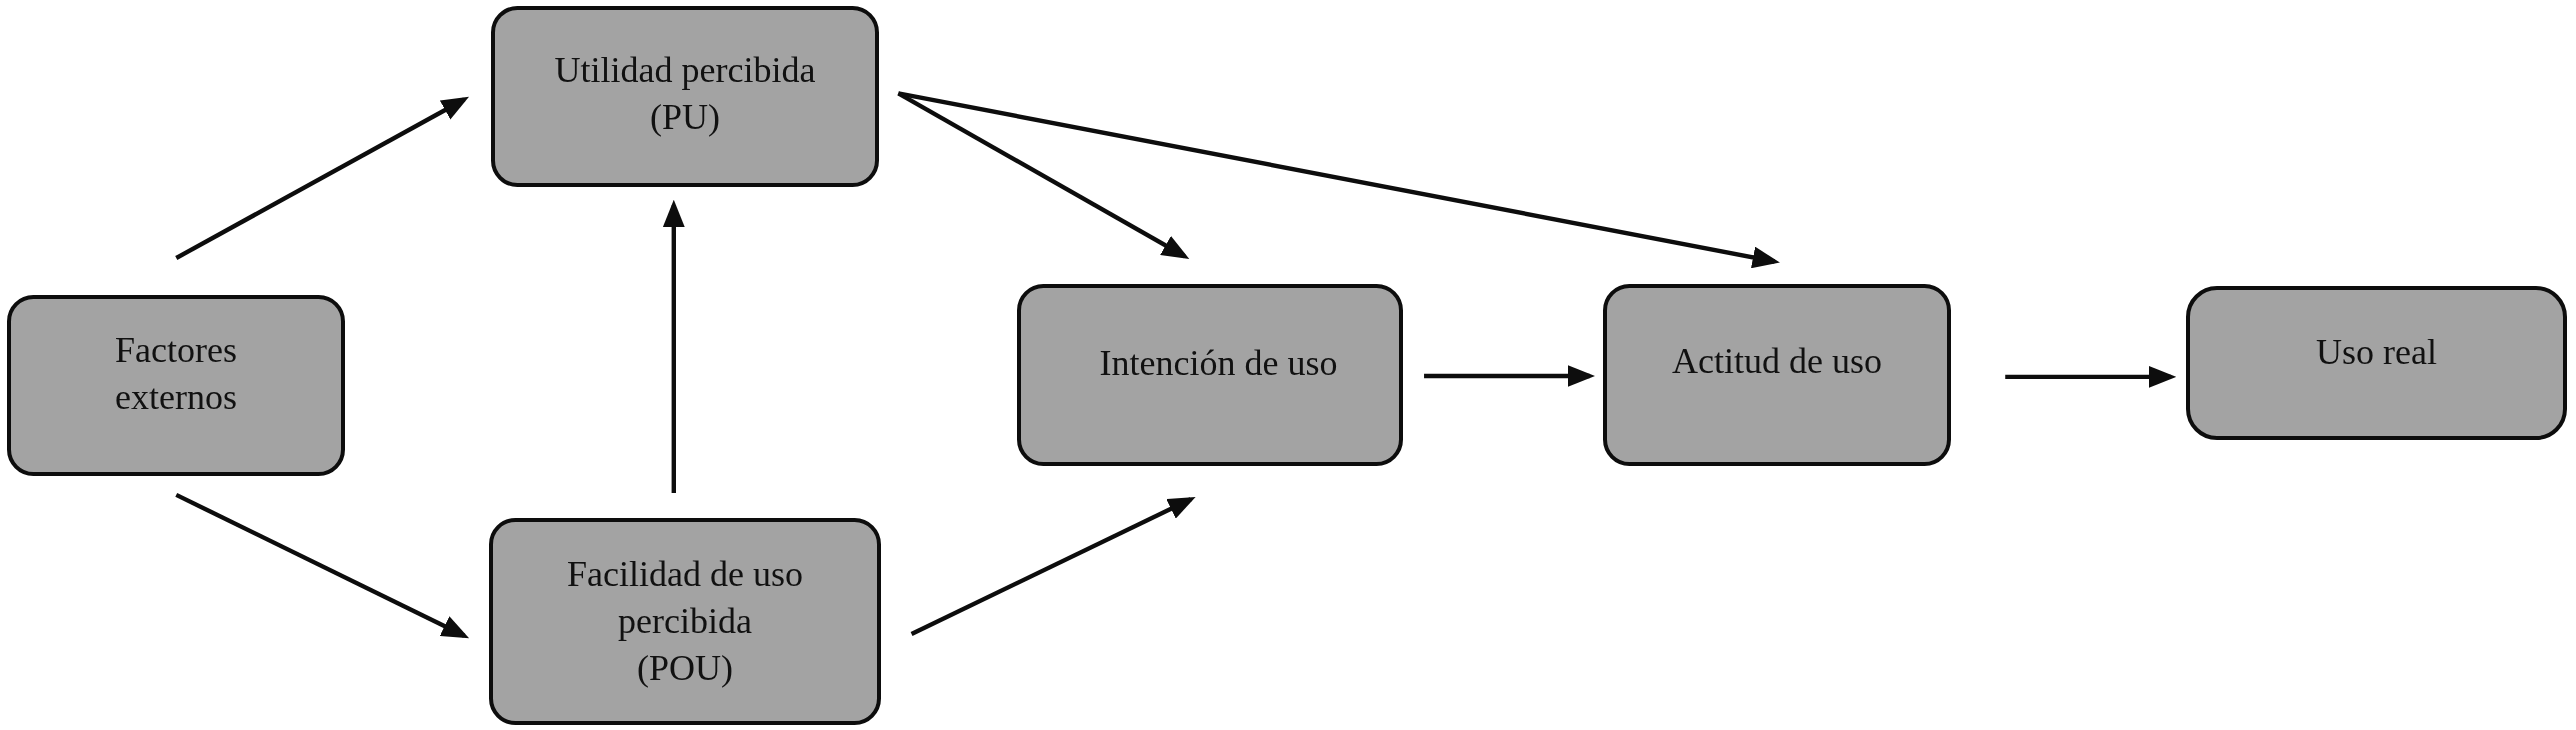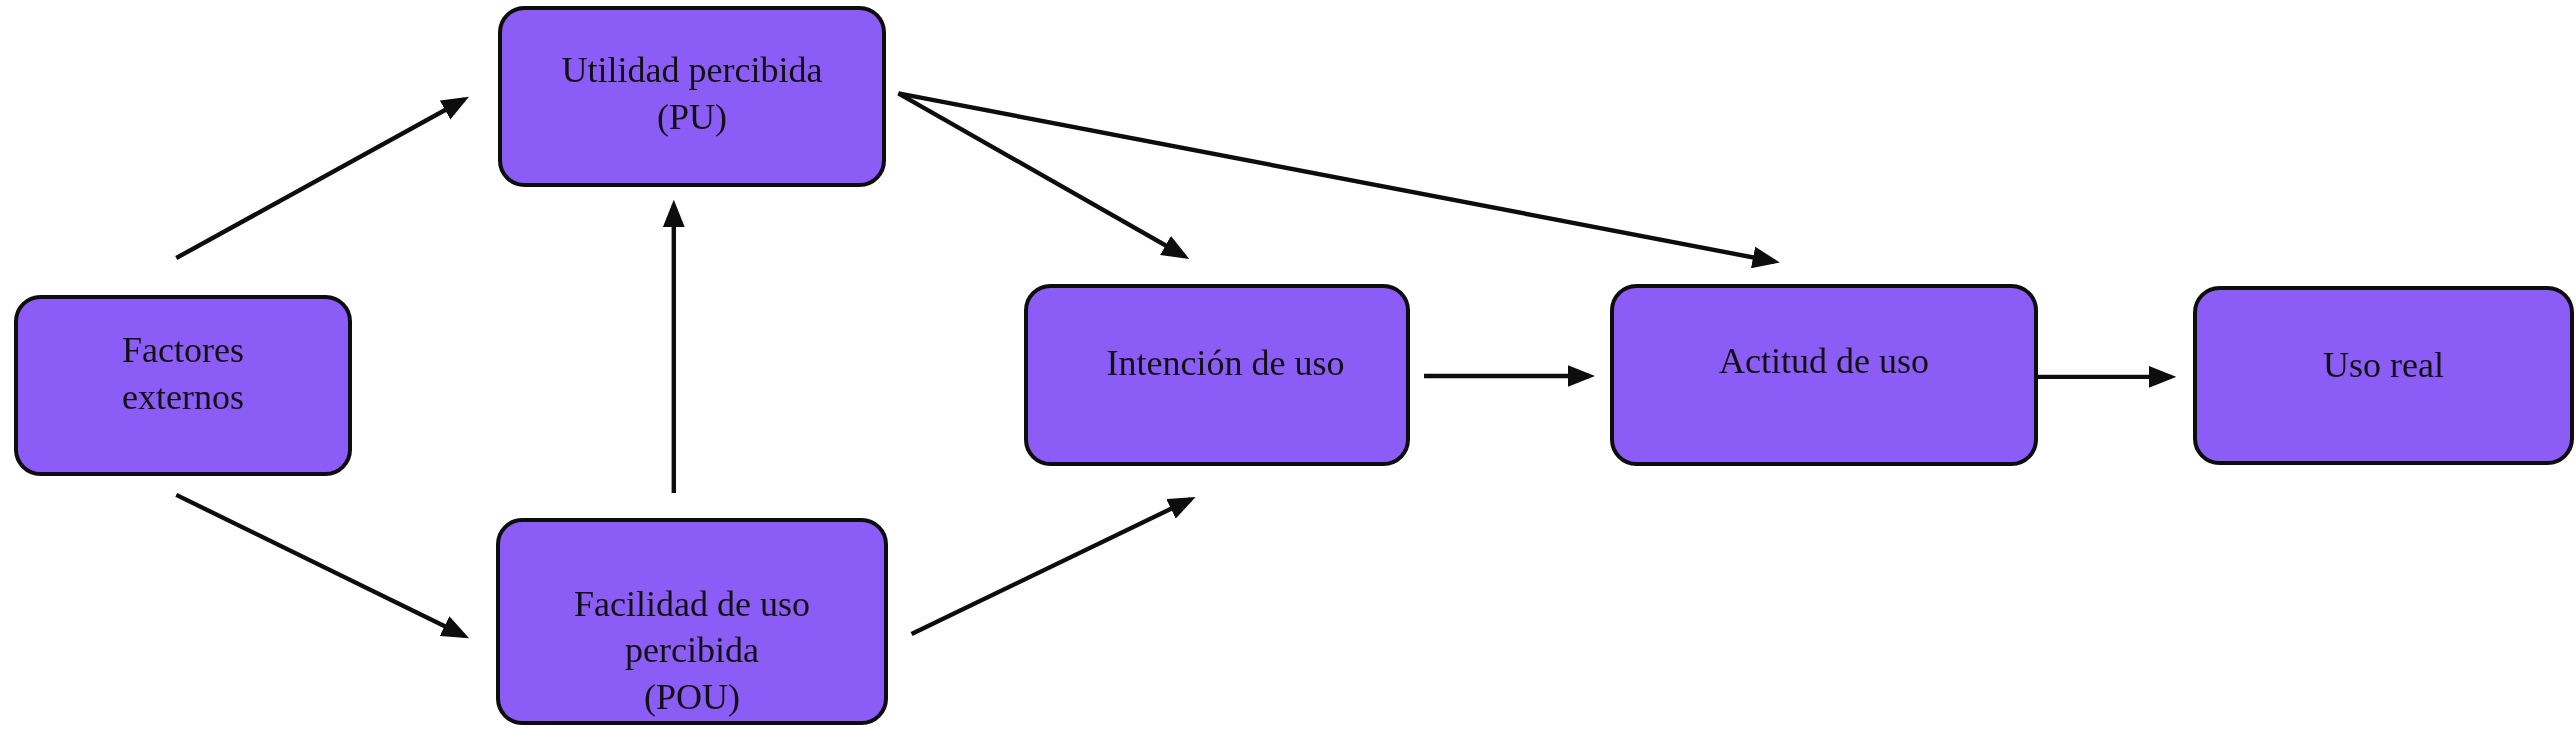--- a/index.html
+++ b/index.html
@@ -22,38 +22,37 @@
     top: 0;
     width: 2576px;
     height: 730px;
     pointer-events: none;
   }
   .node {
     position: absolute;
     box-sizing: border-box;
     border: 4.4px solid #0d0d0d;
     border-radius: 26.4px;
-    background: #8b5cf6;
+    background: #a3a3a3;
     display: flex;
     flex-direction: column;
     align-items: center;
     justify-content: center;
     text-align: center;
     font-size: 36px;
     line-height: 1.3;
-    margin-left: 7px;
   }
   .node span { display: block; white-space: nowrap; }
 
   .node-factores   { left: 7px;    top: 295px; width: 338px; height: 181px; padding-bottom: 23px; }
   .node-pu         { left: 491px;  top: 6.2px;   width: 388px; height: 181px; padding-bottom: 5.3px;  }
-  .node-pou        { left: 489px;  top: 518px; width: 392px; height: 207px; padding-bottom: 0; justify-content: flex-end;    }
+  .node-pou        { left: 489px;  top: 518px; width: 392px; height: 207px; padding-bottom: 0;    }
   .node-intencion  { left: 1017px; top: 284px; width: 386px; height: 182px; padding-bottom: 23px; padding-left: 17px; }
-  .node-actitud    { left: 1603px; top: 284px; width: 428px; height: 182px; padding-bottom: 26.4px; }
-  .node-uso-real   { left: 2186px; top: 286px; width: 381px; height: 179px; padding-bottom: 21px; }
+  .node-actitud    { left: 1603px; top: 284px; width: 348px; height: 182px; padding-bottom: 26.4px; }
+  .node-uso-real   { left: 2186px; top: 286px; width: 381px; height: 154px; padding-bottom: 21px; border-radius: 31px; }
 
   .edge {
     stroke: #0d0d0d;
     stroke-width: 5;
     fill: none;
   }
 </style>
 </head>
 <body>
 

